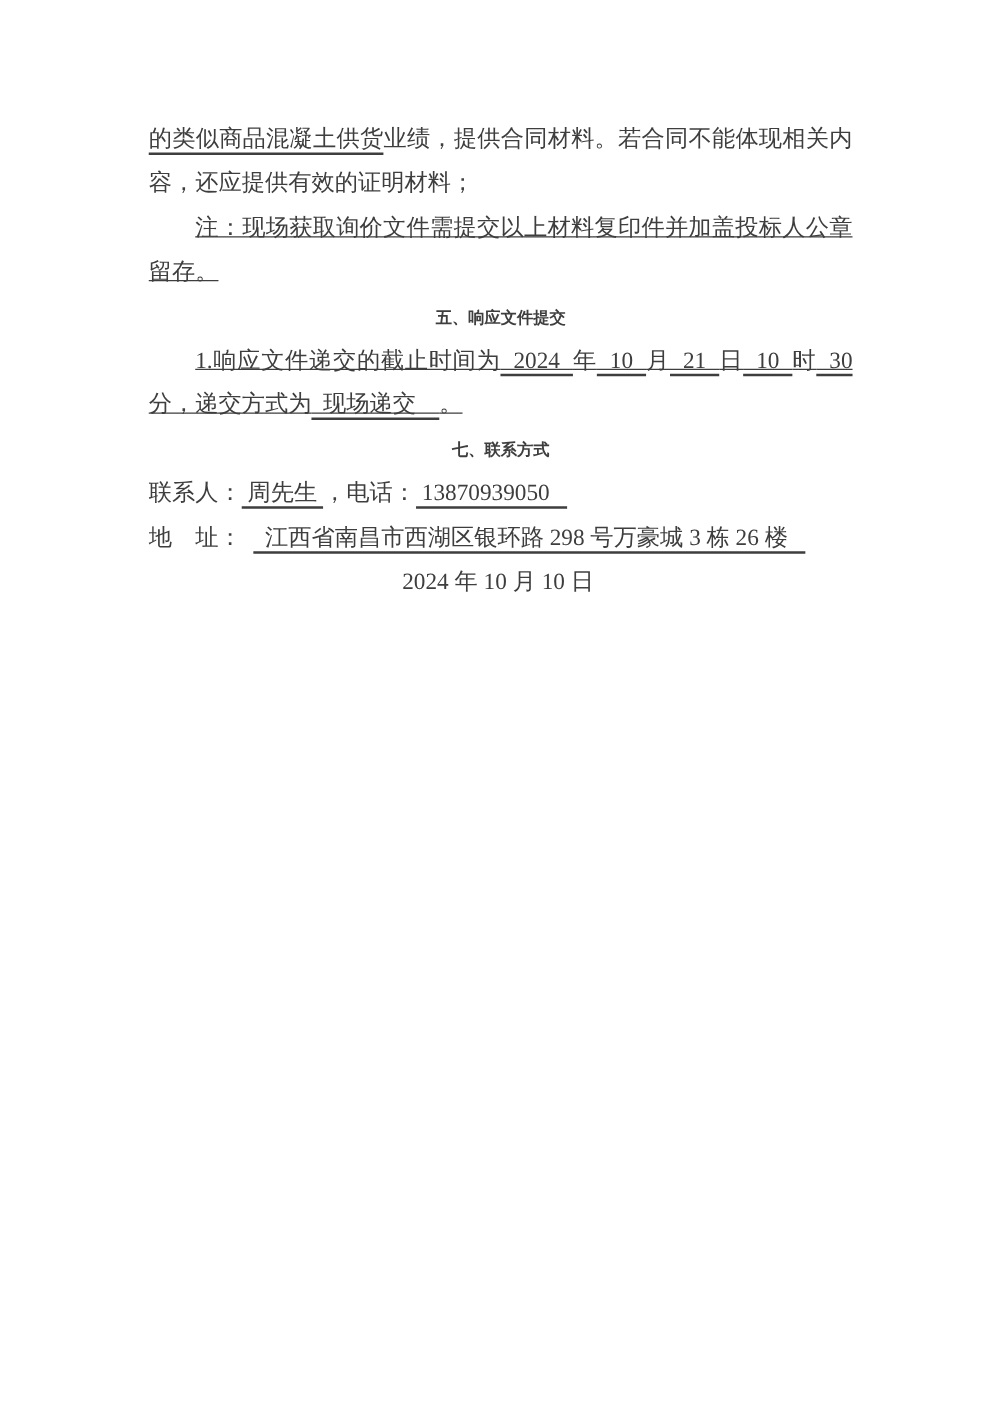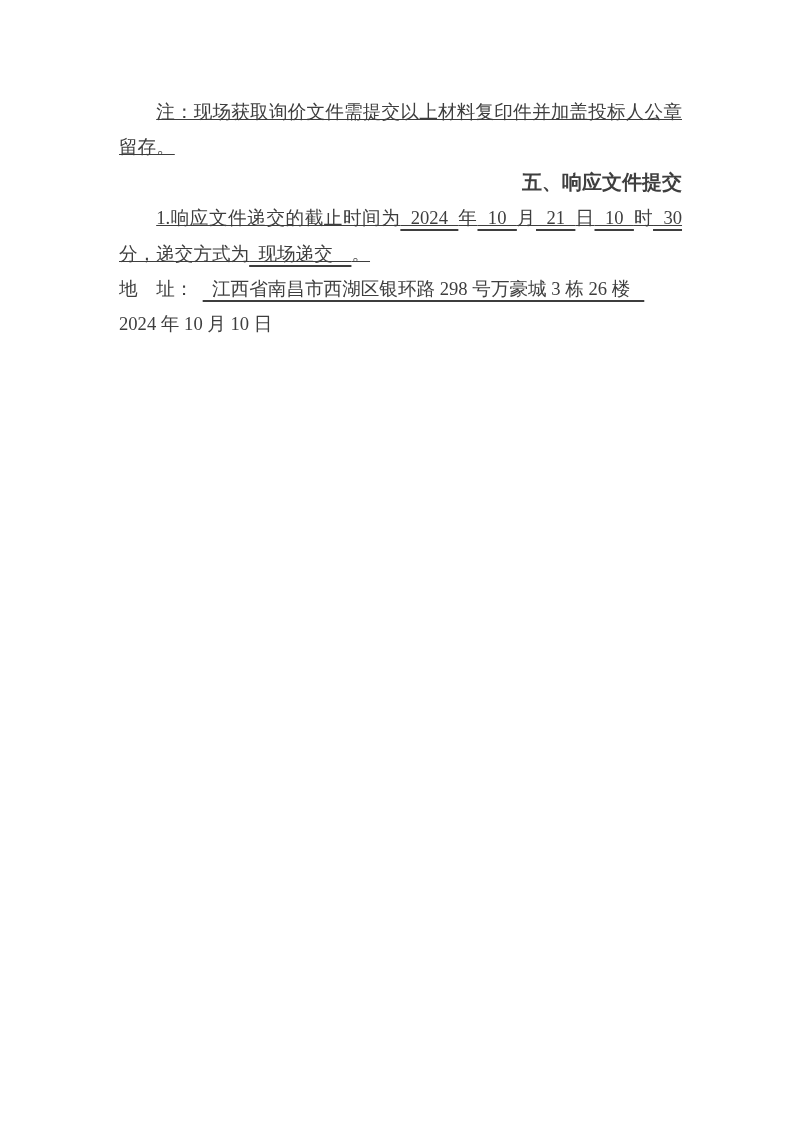--- a/index.html
+++ b/index.html
@@ -18,43 +18,46 @@
   }
   .para {
     font-family: "Liberation Serif", "DejaVu Serif", serif;
     font-size: 18.6px;
     line-height: 35.4px;
     color: #3e3e3e;
     margin: 0;
     text-align: justify;
   }
   .para.heading {
-    font-size: 20px;
+    font-size: 13px;
     font-weight: bold;
-    text-align: right;
+    text-align: center;
   }
   .para.indent {
     text-indent: 2em;
     text-decoration: underline;
   }
   .para.align-right {
-    text-align: left;
+    text-align: center;
     padding-right: 4px;
   }
   .seg { color: inherit; }
   .seg.u {
     text-decoration: underline;
     text-decoration-thickness: 1.5px;
     text-underline-offset: 5px;
     text-decoration-color: #3e3e3e;
   }
   .seg.b { font-weight: bold; }
 </style>
 </head>
 <body>
 
 <div class="page">
+    <div class="para body"><span class="seg u">的类似商品混凝土供货</span><span class="seg">业绩，提供合同材料。若合同不能体现相关内容，还应提供有效的证明材料；</span></div>
     <div class="para body indent"><span class="seg">注：现场获取询价文件需提交以上材料复印件并加盖投标人公章留存。</span></div>
     <div class="para heading"><span class="seg b">五、响应文件提交</span></div>
     <div class="para body indent"><span class="seg">1.响应文件递交的截止时间为</span><span class="seg u">&nbsp;&nbsp;2024&nbsp;&nbsp;</span><span class="seg">年</span><span class="seg u">&nbsp;&nbsp;10&nbsp;&nbsp;</span><span class="seg">月</span><span class="seg u">&nbsp;&nbsp;21&nbsp;&nbsp;</span><span class="seg">日</span><span class="seg u">&nbsp;&nbsp;10&nbsp;&nbsp;</span><span class="seg">时</span><span class="seg u">&nbsp;&nbsp;30</span><span class="seg">分，递交方式为</span><span class="seg u">&nbsp;&nbsp;现场递交&nbsp;&nbsp;&nbsp;&nbsp;</span><span class="seg">。</span></div>
+    <div class="para heading"><span class="seg b">七、联系方式</span></div>
+    <div class="para body"><span class="seg">联系人：</span><span class="seg u">&nbsp;周先生&nbsp;</span><span class="seg">，电话：</span><span class="seg u">&nbsp;13870939050&nbsp;&nbsp;&nbsp;</span></div>
     <div class="para body"><span class="seg">地　址：</span><span class="seg">&nbsp;&nbsp;</span><span class="seg u">&nbsp;&nbsp;江西省南昌市西湖区银环路 298 号万豪城 3 栋 26 楼&nbsp;&nbsp;&nbsp;</span></div>
     <div class="para body align-right"><span class="seg">2024 年 10 月 10 日</span></div>
   </div>
 
 </body></html>

